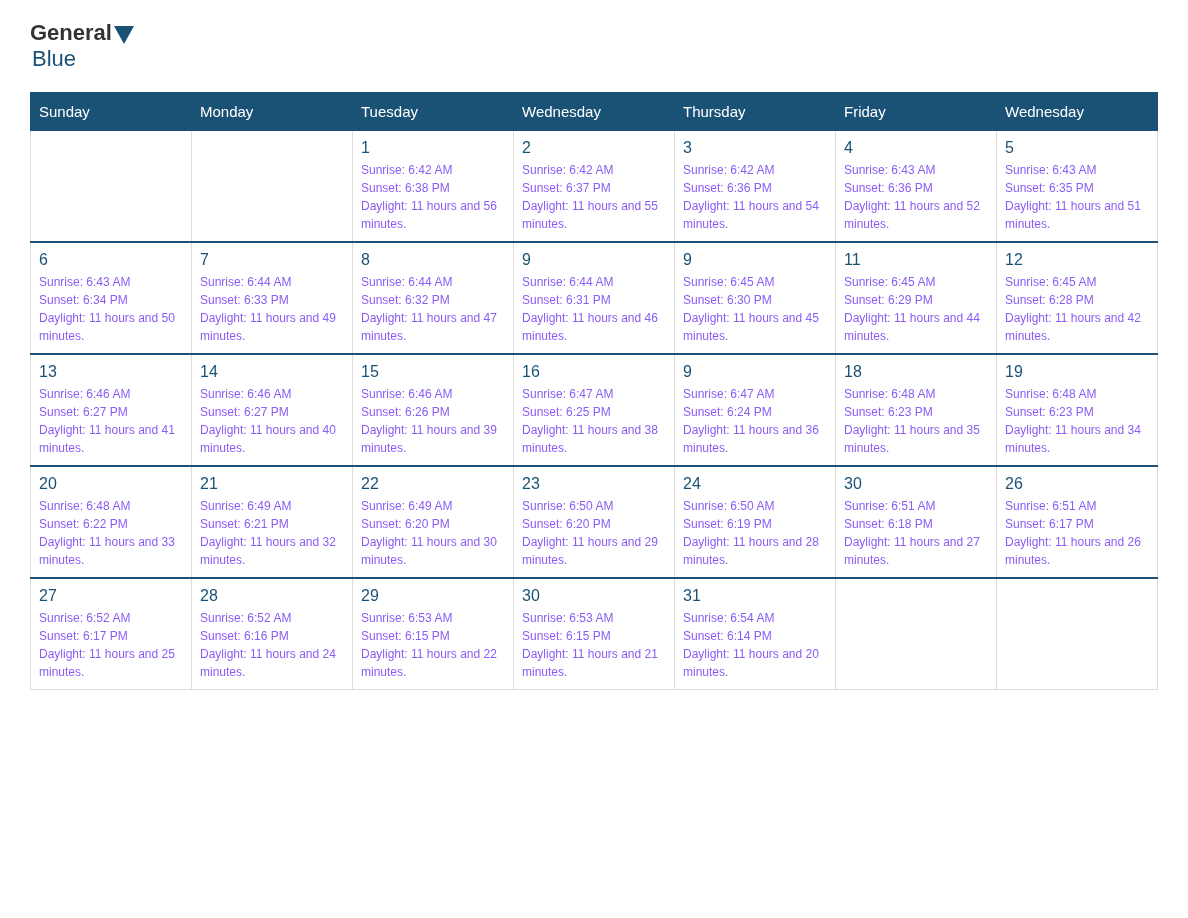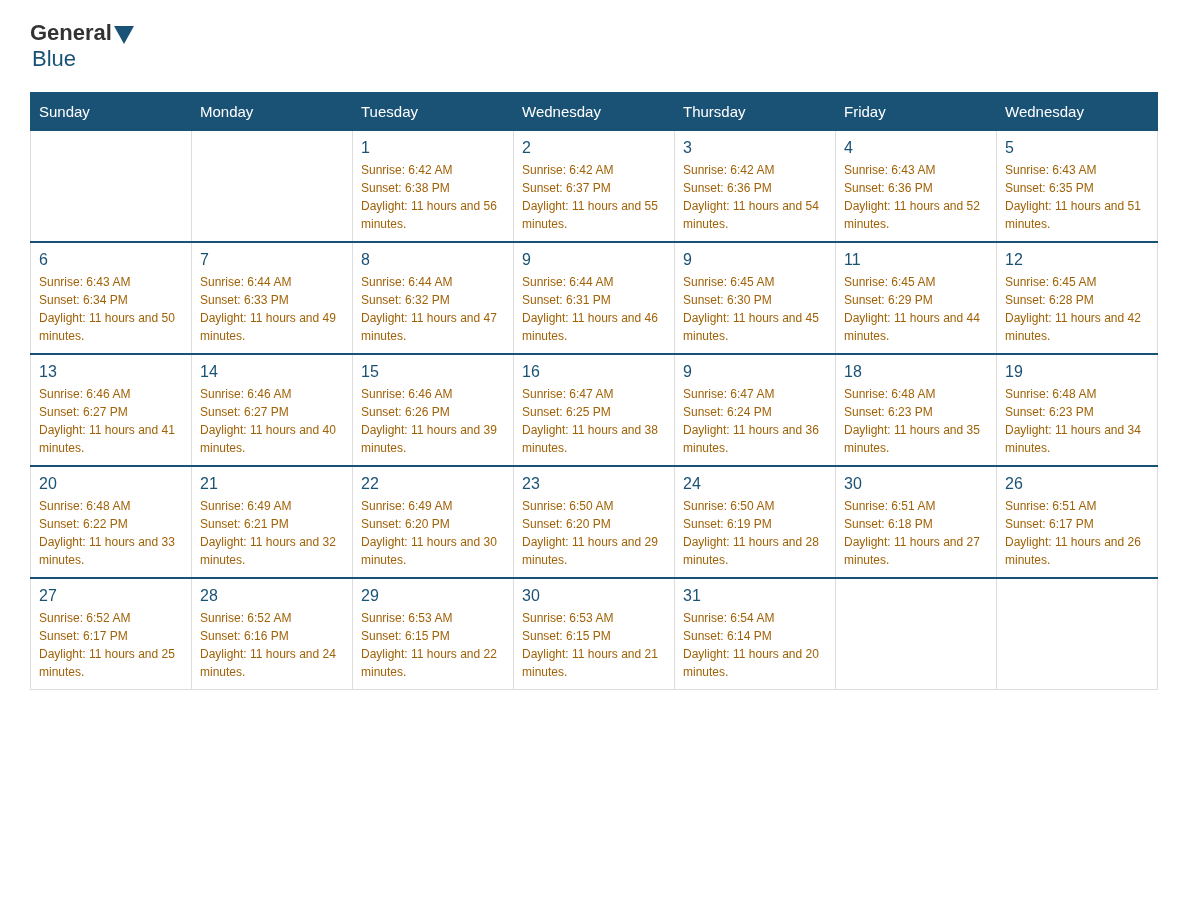--- a/index.html
+++ b/index.html
@@ -80,21 +80,21 @@
     }
     .day-number {
       font-size: 16px;
       font-weight: normal;
       color: #1a5276;
       display: block;
       margin-bottom: 4px;
     }
     .day-info {
       font-size: 12px;
-      color: #a16207;
+      color: #8b5cf6;
       line-height: 1.5;
     }
     .row-divider td {
       border-top: 2px solid #1a5276;
     }
     tr:first-child td {
       border-top: none;
     }
     .empty-cell {
       background: #fff;

